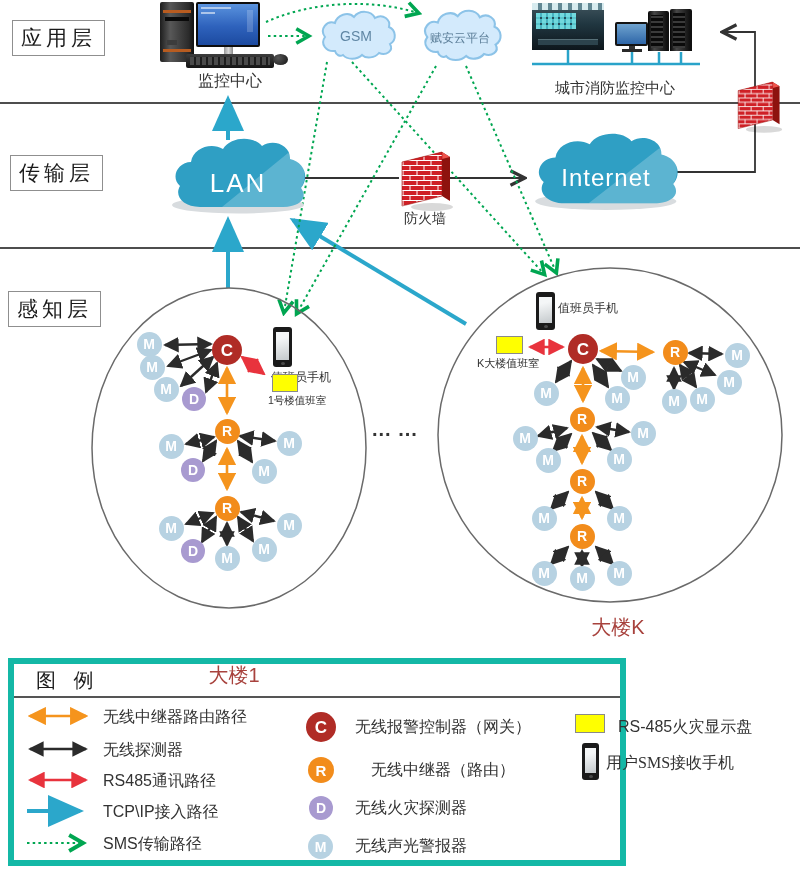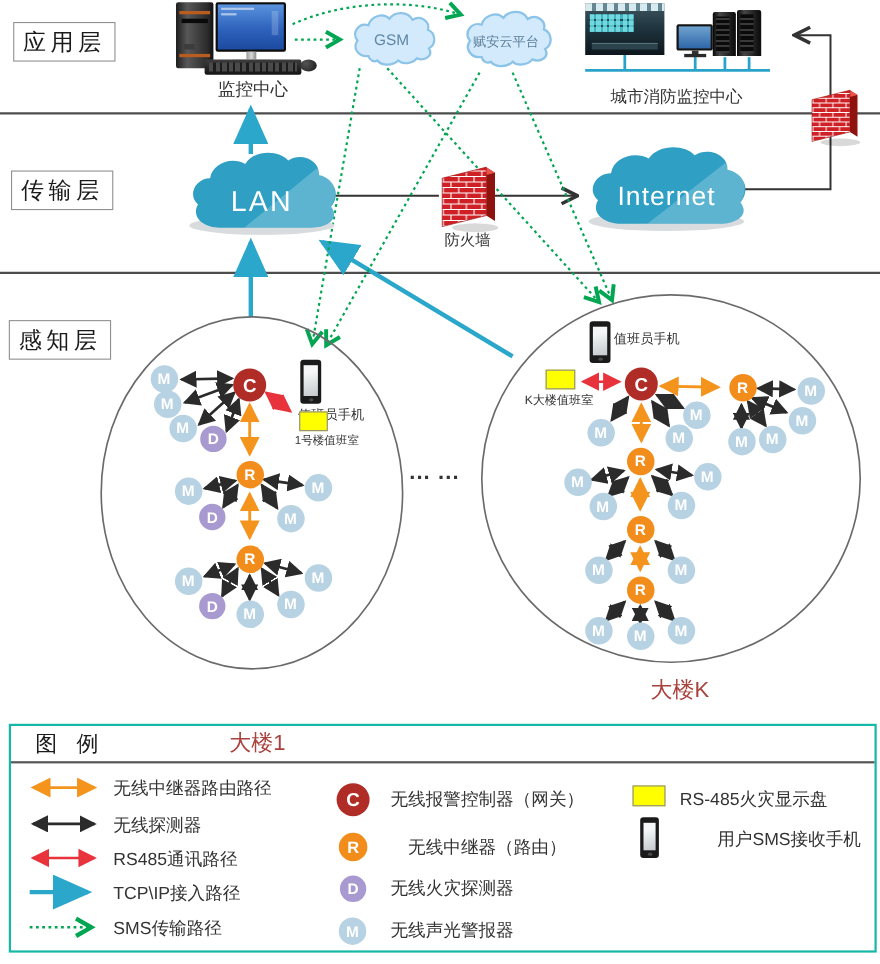--- a/index.html
+++ b/index.html
@@ -63,22 +63,22 @@
   .phone{position:absolute;z-index:5;background:#1a1a1a;border-radius:3px;}
   .phone::before{content:"";position:absolute;left:3px;top:5px;right:3px;bottom:7px;
        background:linear-gradient(165deg,#f4f6f7 25%,#c4c9cc);}
   .phone::after{content:"";position:absolute;left:50%;bottom:2px;width:4px;height:3px;margin-left:-2px;
        background:#4a4a4a;border-radius:50%;}
   
   .ypanel{position:absolute;z-index:5;background:#ffff00;border:1px solid #8a8a8a;box-sizing:border-box;}
   
   .fw{position:absolute;z-index:4;}
   
-  #legend{position:absolute;left:8px;top:658px;width:789px;height:208px;z-index:1;
-          border:2px solid #14b8a6;box-sizing:border-box;background:#fff;}
+  #legend{position:absolute;left:8px;top:658px;width:618px;height:208px;z-index:1;
+          border:6px solid #14b8a6;box-sizing:border-box;background:#fff;}
   #legend .hd{height:32px;border-bottom:2px solid #555;display:flex;align-items:center;
           padding-left:22px;font-size:20px;letter-spacing:6px;color:#1a1a1a;}
   .lg-lbl{position:absolute;z-index:4;font-size:16px;color:#333;white-space:nowrap;}
 </style>
 </head>
 <body>
 
 <div id="stage">
 
   <svg id="wires" width="800" height="876" viewBox="0 0 800 876">
@@ -341,15 +341,15 @@
   <span class="nd nd-D" style="left:309px;top:796px;width:24px;height:24px;font-size:14px;">D</span>
   <span class="nd nd-M" style="left:308px;top:834px;width:25px;height:25px;font-size:14px;">M</span>
   <div class="lg-lbl" style="left:355px;top:717px;">无线报警控制器（网关）</div>
   <div class="lg-lbl" style="left:371px;top:760px;">无线中继器（路由）</div>
   <div class="lg-lbl" style="left:355px;top:798px;">无线火灾探测器</div>
   <div class="lg-lbl" style="left:355px;top:836px;">无线声光警报器</div>
 
   <div class="ypanel" style="left:575px;top:714px;width:30px;height:19px;"></div>
   <div class="lg-lbl" style="left:618px;top:717px;">RS-485火灾显示盘</div>
   <div class="phone" style="left:582px;top:743px;width:17px;height:37px;"></div>
-  <div class="lg-lbl" style="left:652px;top:753px;">用户SMS接收手机</div>
+  <div class="lg-lbl" style="left:606px;top:753px;font-family:Liberation Serif, serif;">用户SMS接收手机</div>
 
 </div>
 
 </body></html>

